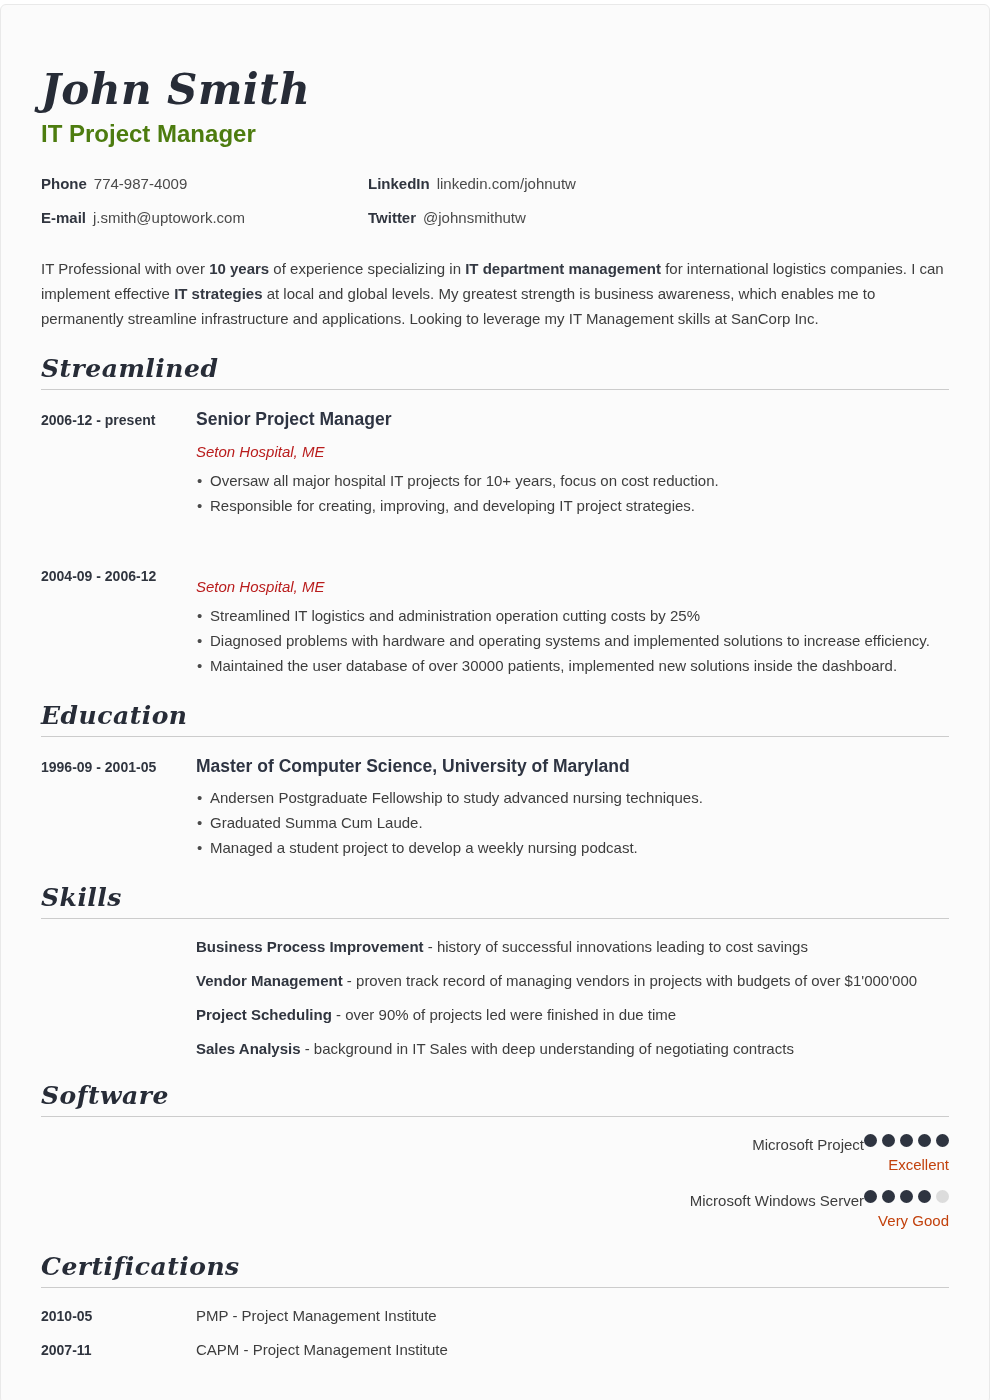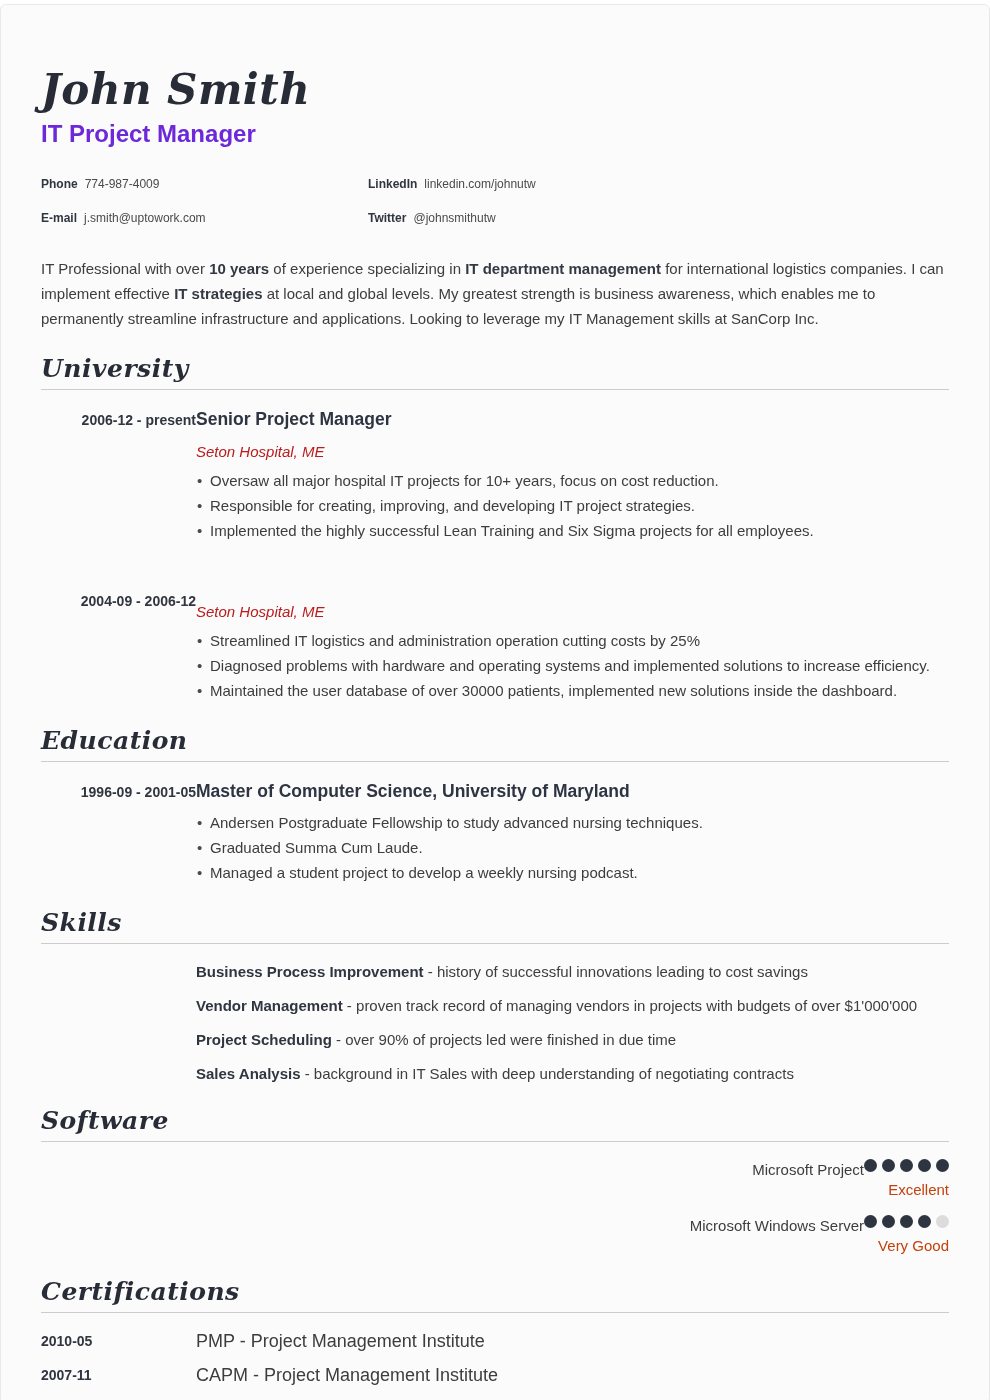--- a/index.html
+++ b/index.html
@@ -25,28 +25,28 @@
     font-weight: bold;
     font-size: 42px;
     line-height: 50px;
     color: #272c37;
     letter-spacing: 0.5px;
   }
   .job-title {
     margin-top: 5px;
     font-size: 24px;
     font-weight: bold;
-    color: #6d28d9;
+    color: #4d7c0f;
   }
   .contact {
     margin-top: 27px;
     display: grid;
     grid-template-columns: 327px 1fr;
     row-gap: 16px;
-    font-size: 12px;
+    font-size: 15px;
     line-height: 18px;
   }
   .contact .label { font-weight: bold; color: #30353f; margin-right: 7px; }
   .contact .value { color: #4a4a4a; }
   .summary {
     margin-top: 29px;
     font-size: 15px;
     line-height: 25px;
     color: #3d3d3d;
     width: 910px;
@@ -60,21 +60,21 @@
     font-weight: bold;
     font-size: 25px;
     line-height: 30px;
     color: #272c37;
     letter-spacing: 0.5px;
   }
   .rule { border: none; border-top: 1px solid #cccccc; margin-top: 5px; }
   
   .entry { display: grid; grid-template-columns: 155px 1fr; margin-top: 19px; }
   .entry.gap { margin-top: 47px; }
-  .entry-date { font-weight: bold; font-size: 14px; color: #30353f; padding-top: 3px; text-align: right; }
+  .entry-date { font-weight: bold; font-size: 14px; color: #30353f; padding-top: 3px; }
   .entry-title { font-weight: bold; font-size: 17.5px; line-height: 21px; color: #2e3442; }
   .entry-subtitle { font-style: italic; font-size: 15px; color: #b91c1c; margin-top: 13px; }
   .bullets { list-style: none; margin-top: 8px; }
   .bullets li {
     font-size: 15px;
     line-height: 25px;
     color: #3d3d3d;
     padding-left: 14px;
     position: relative;
   }
@@ -92,21 +92,21 @@
   .dot {
     width: 13px; height: 13px; border-radius: 50%;
     background: #dcdcdc; display: inline-block;
   }
   .dot.filled { background: #2e3440; }
   .rating-level { margin-top: 9px; font-size: 15px; color: #c2410c; }
   
   .cert-row { display: grid; grid-template-columns: 155px 1fr; margin-top: 16px; }
   .cert-row.first { margin-top: 19px; }
   .cert-date { font-weight: bold; font-size: 14px; color: #30353f; padding-top: 1px; }
-  .cert-title { font-size: 18px; line-height: 18px; color: #3d3d3d; }
+  .cert-title { font-size: 15px; line-height: 18px; color: #3d3d3d; }
 </style>
 </head>
 <body>
 
 <div class="page">
 
   <header>
     <h1 class="name">John Smith</h1>
     <div class="job-title">IT Project Manager</div>
 
@@ -122,32 +122,31 @@
       </div>
       <div class="contact-item">
         <span class="label">Twitter</span><span class="value">@johnsmithutw</span>
       </div>
     </div>
 
     <p class="summary"><span>IT Professional with over </span><b>10 years</b><span> of experience specializing in </span><b>IT department management</b><span> for international logistics companies. I can implement effective </span><b>IT strategies</b><span> at local and global levels. My greatest strength is business awareness, which enables me to permanently streamline infrastructure and applications. Looking to leverage my IT Management skills at SanCorp Inc.</span></p>
   </header>
 
   <section class="section">
-    <h2 class="section-heading">University</h2>
+    <h2 class="section-heading">Streamlined</h2>
     <hr class="rule">
 
     <div class="entry">
       <div class="entry-date">2006-12 - present</div>
       <div class="entry-body">
         <div class="entry-title">Senior Project Manager</div>
         <div class="entry-subtitle">Seton Hospital, ME</div>
         <ul class="bullets">
           <li>Oversaw all major hospital IT projects for 10+ years, focus on cost reduction.</li>
           <li>Responsible for creating, improving, and developing IT project strategies.</li>
-          <li>Implemented the highly successful Lean Training and Six Sigma projects for all employees.</li>
         </ul>
       </div>
     </div>
 
     <div class="entry gap">
       <div class="entry-date">2004-09 - 2006-12</div>
       <div class="entry-body">
         <div class="entry-subtitle">Seton Hospital, ME</div>
         <ul class="bullets">
           <li>Streamlined IT logistics and administration operation cutting costs by 25%</li>

